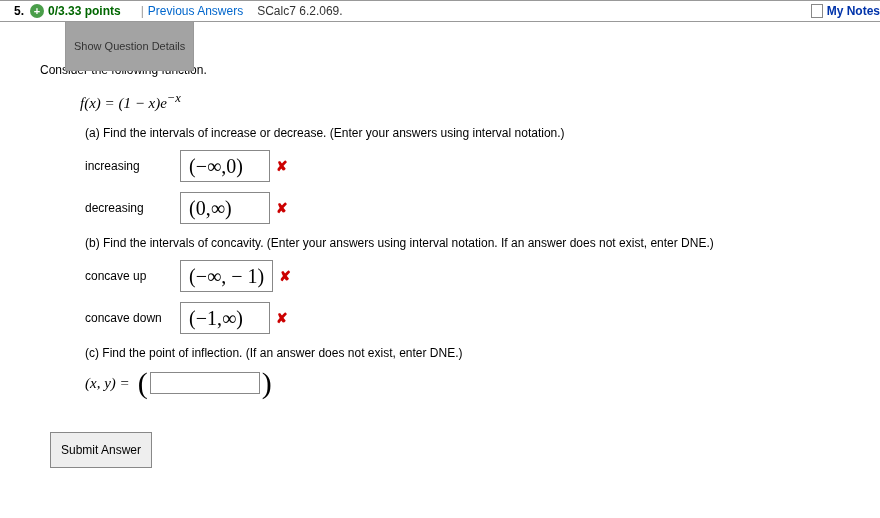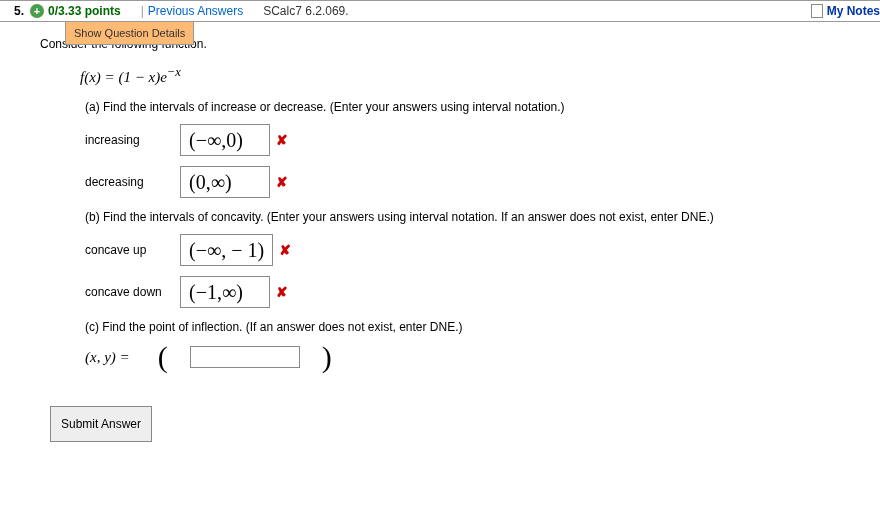--- a/index.html
+++ b/index.html
@@ -45,21 +45,21 @@
     color: #006600;
     font-weight: bold;
     margin-right: 16px;
   }
   .divider {
     color: #999;
     margin: 0 4px;
   }
   .prev-answers {
     color: #0066cc;
-    margin-right: 20px;
+    margin-right: 14px;
   }
   .book-ref {
     color: #333;
     text-align: right;
   }
   .my-notes-wrap {
     position: absolute;
     right: 0;
     display: flex;
     align-items: flex-end;
@@ -73,23 +73,23 @@
     position: relative;
   }
   .my-notes {
     color: #0033aa;
     font-weight: bold;
   }
   .show-details-btn {
     display: inline-block;
     margin-left: 65px;
     margin-top: -1px;
-    padding: 5px 8px;
+    padding: 18px 8px;
     border: 1px solid #999;
-    background: #fdba74;
+    background: #a3a3a3;
     font-size: 11px;
     color: #333;
     position: relative;
     z-index: 2;
   }
   .content {
     padding: 0 20px 20px 40px;
     margin-top: -8px;
   }
   .consider {
@@ -126,21 +126,20 @@
   }
   .x-mark {
     color: #cc0000;
     font-weight: bold;
     font-size: 14px;
   }
   .inflection-row {
     display: flex;
     align-items: center;
     margin: 8px 0 0 0;
-    gap: 20px;
   }
   .xy {
     font-style: italic;
     font-family: 'Times New Roman', serif;
     font-size: 15px;
     margin-right: 6px;
   }
   .big-paren {
     font-family: 'Times New Roman', serif;
     font-size: 30px;

